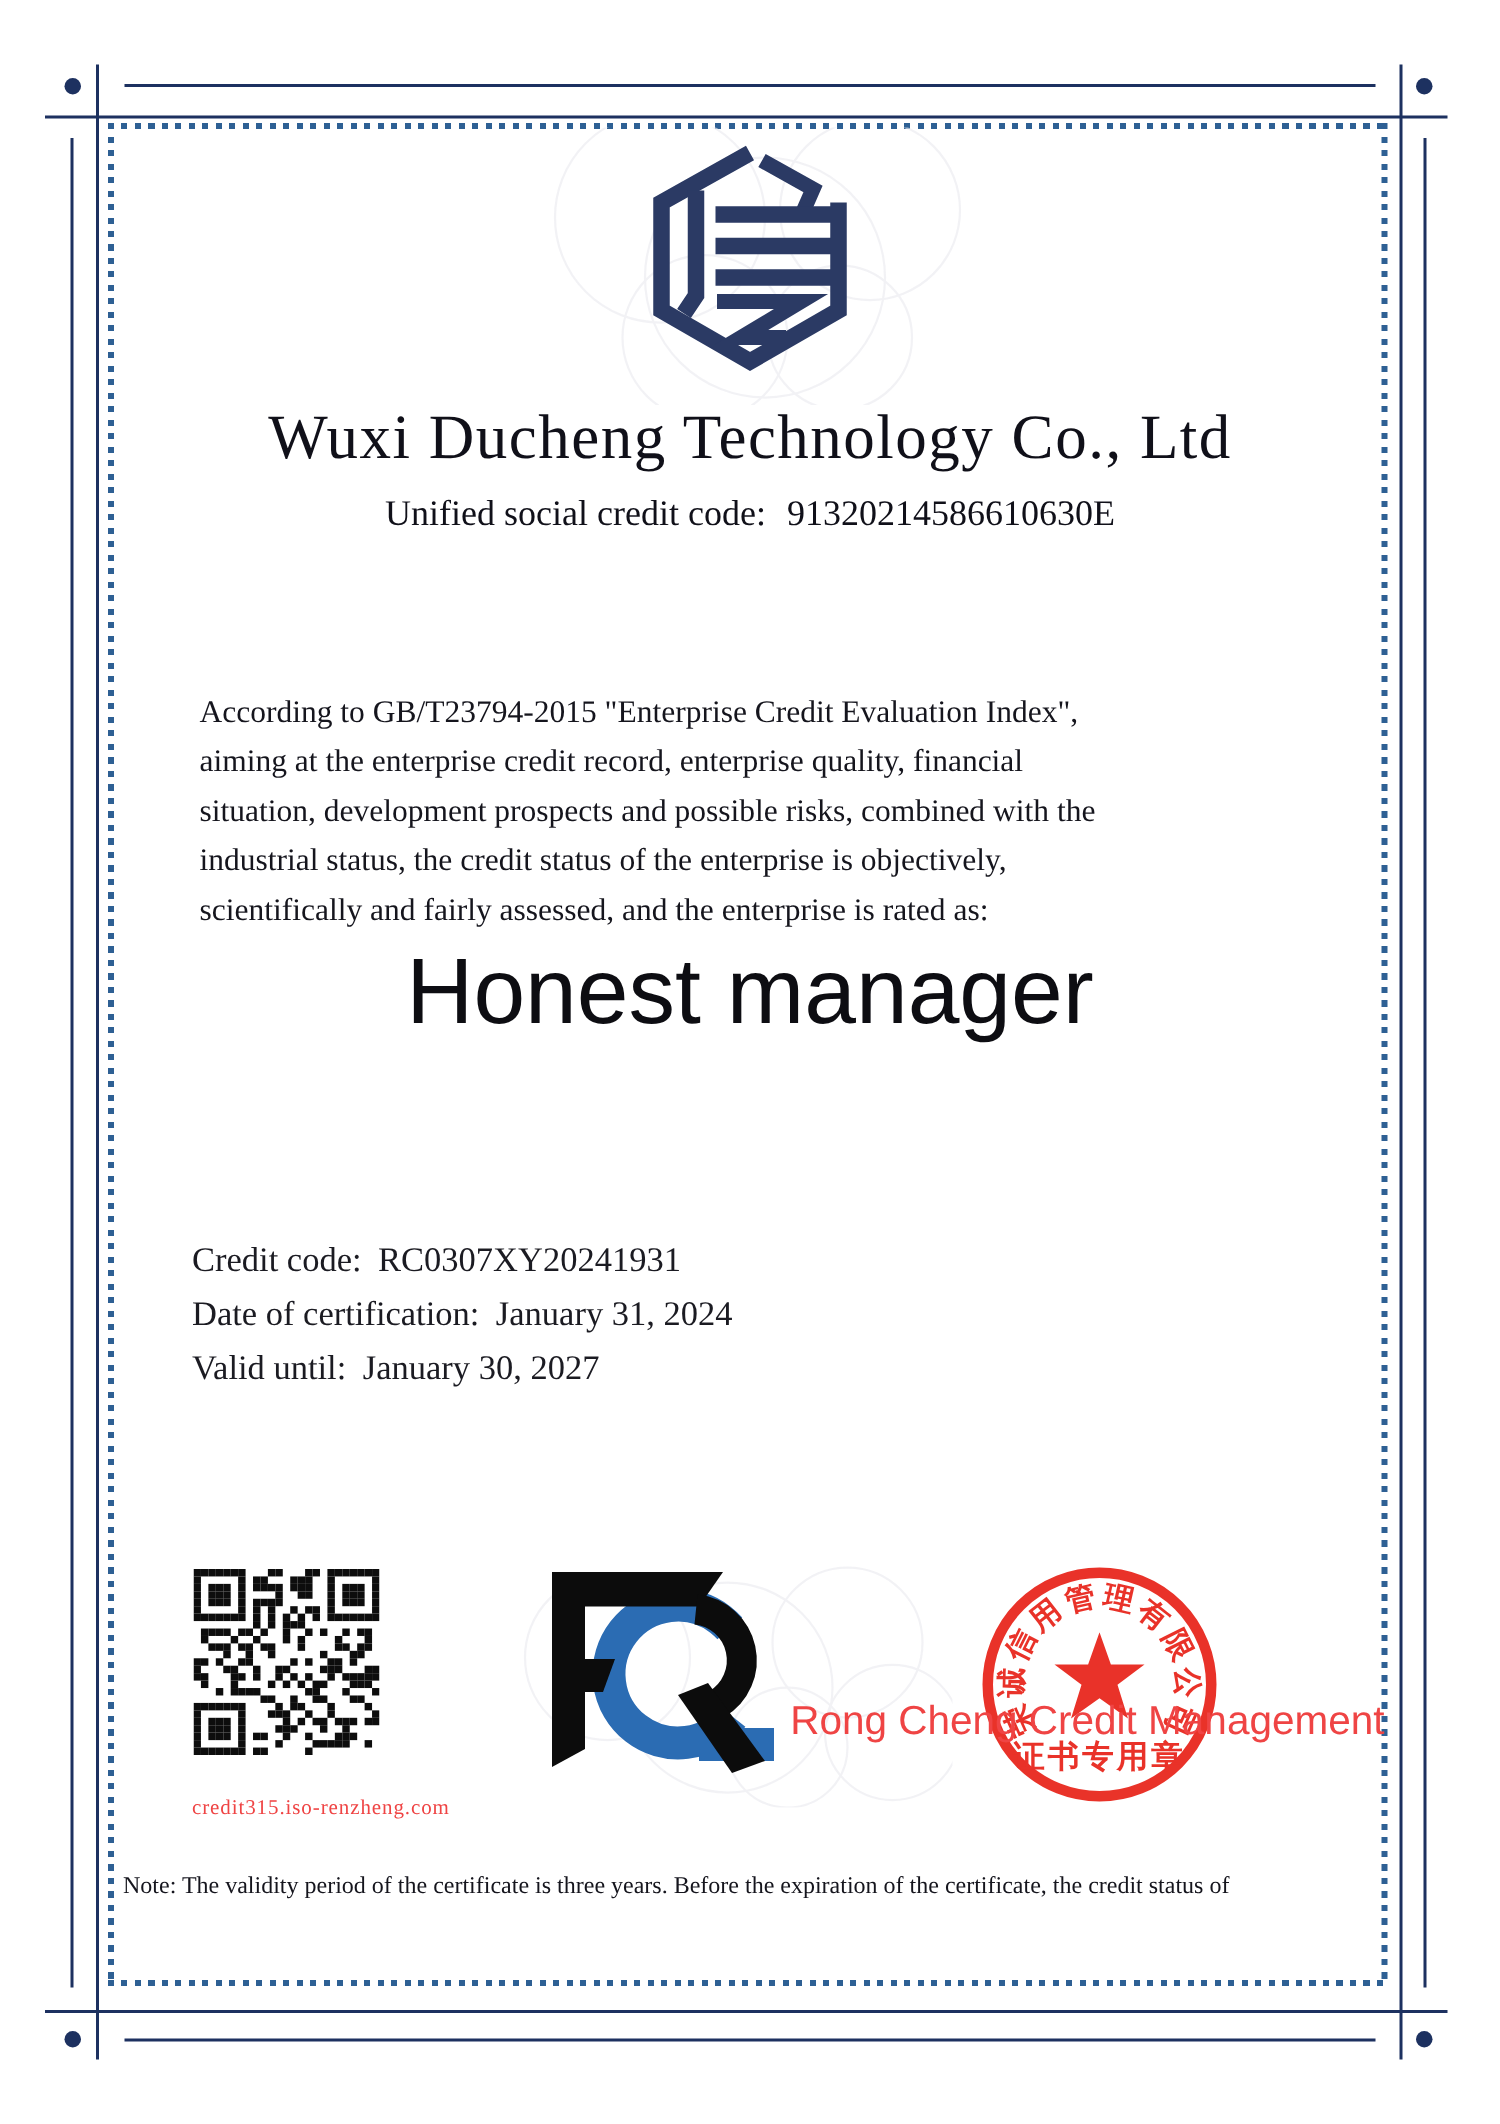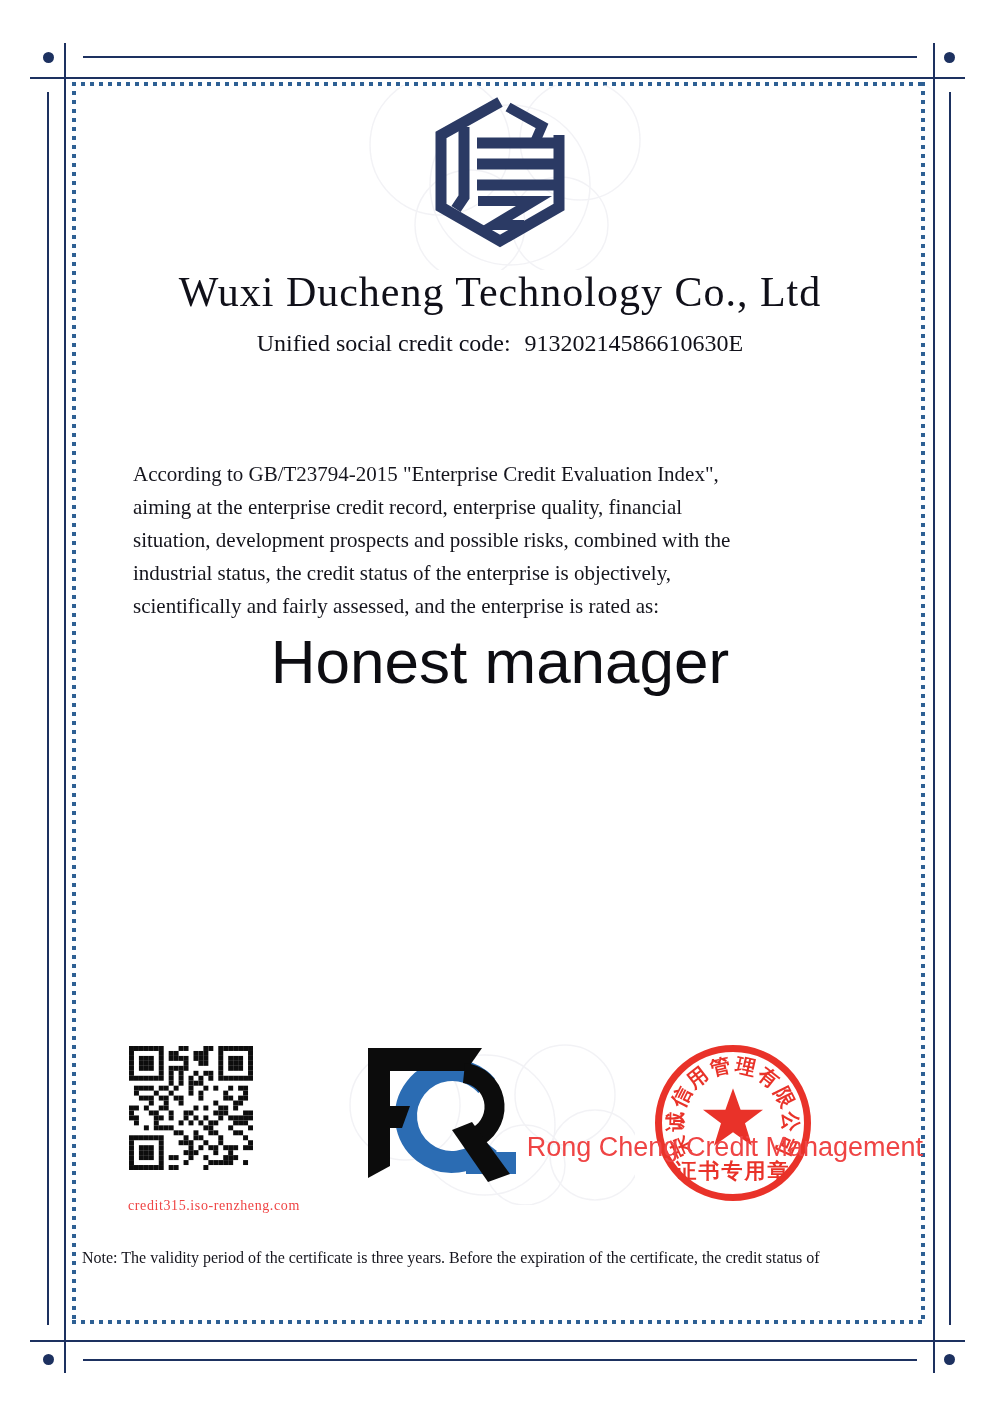--- a/index.html
+++ b/index.html
@@ -101,20 +101,31 @@
   <div class="paragraph">
     <div>According to GB/T23794-2015 "Enterprise Credit Evaluation Index",</div>
     <div>aiming at the enterprise credit record, enterprise quality, financial</div>
     <div>situation, development prospects and possible risks, combined with the</div>
     <div>industrial status, the credit status of the enterprise is objectively,</div>
     <div>scientifically and fairly assessed, and the enterprise is rated as:</div>
   </div>
 
   <div class="rating">Honest manager</div>
 
+  <div class="details">
+    <div class="row">
+      <span>Credit code:</span><span class="val">RC0307XY20241931</span>
+    </div>
+    <div class="row">
+      <span>Date of certification:</span><span class="val">January 31, 2024</span>
+    </div>
+    <div class="row">
+      <span>Valid until:</span><span class="val">January 30, 2027</span>
+    </div>
+  </div>
 
   <svg class="watermark" style="left:345px;top:1035px;" width="290" height="170" viewBox="0 0 290 170">
     <g fill="none" stroke="#ececf1" stroke-width="1.5">
       <circle cx="60" cy="70" r="55"></circle>
         <circle cx="140" cy="90" r="70"></circle>
         <circle cx="220" cy="60" r="50"></circle>
       <circle cx="180" cy="130" r="40"></circle>
         <circle cx="250" cy="120" r="45"></circle>
     </g>
   </svg>

